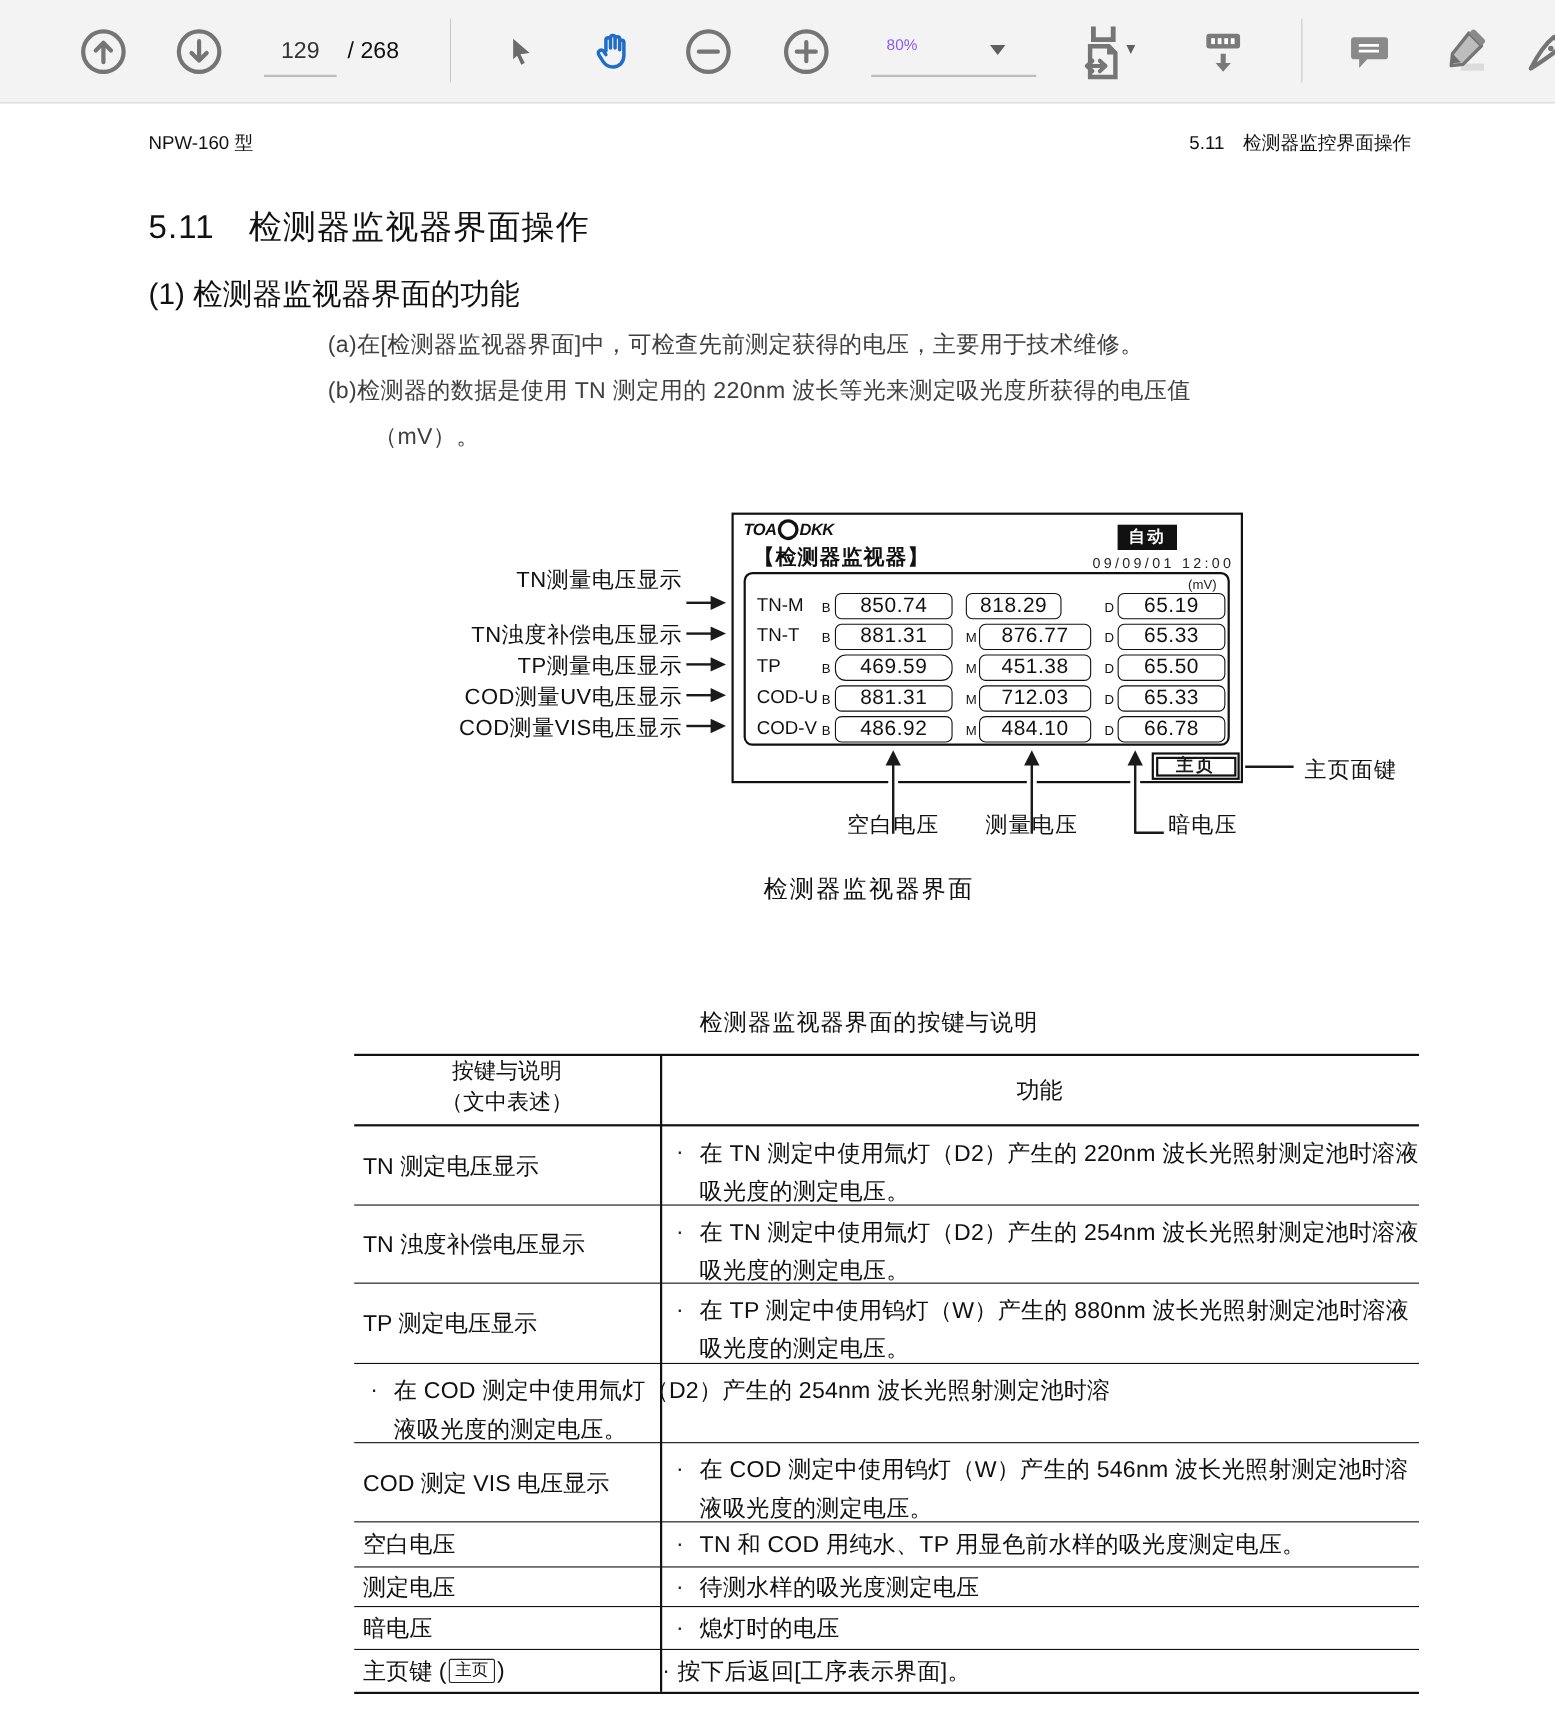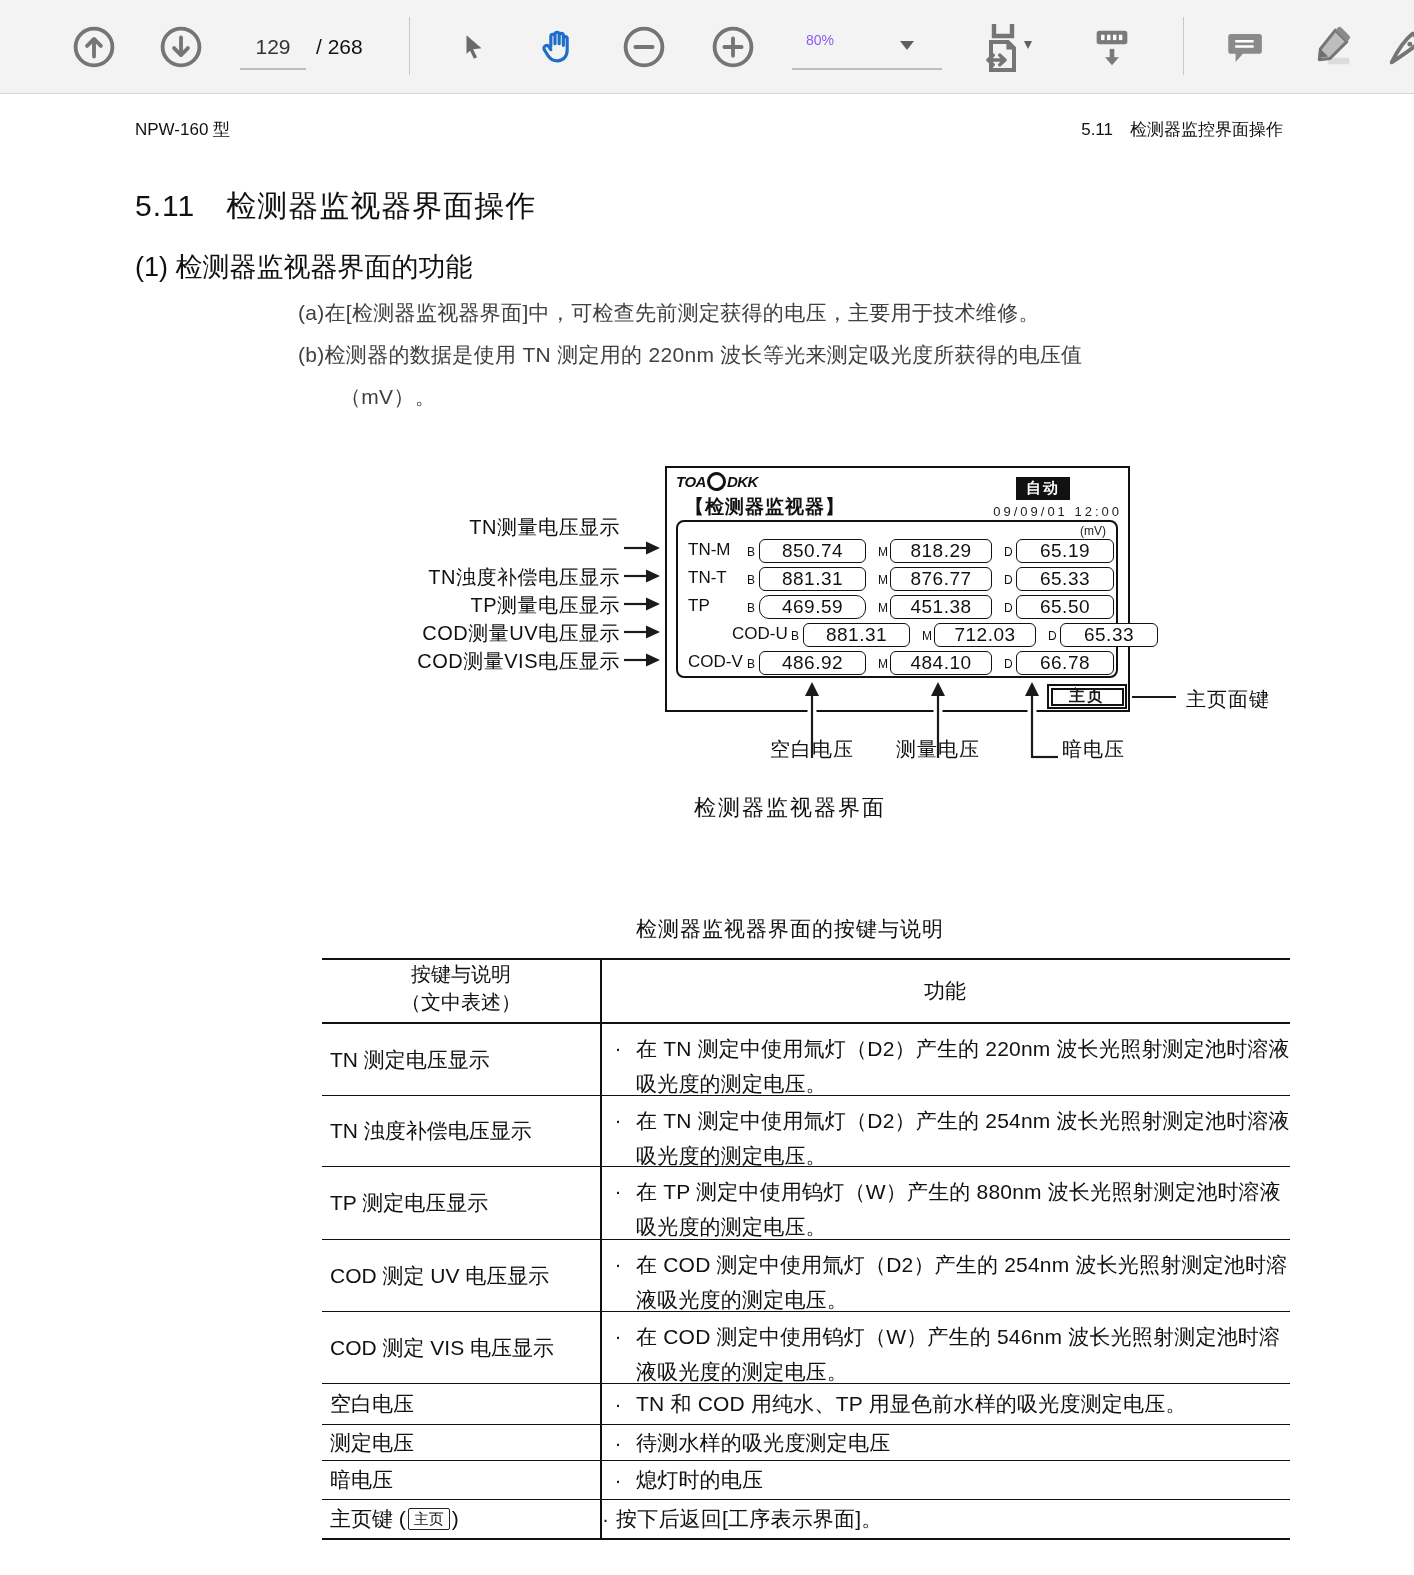--- a/index.html
+++ b/index.html
@@ -217,21 +217,21 @@
   <div class="mtime">09/09/01 12:00</div>
 
   <div class="mpanel">
     <div class="munit">(mV)</div>
 
     <div class="mrow" style="top:16px;">
       <span class="mlabel">TN-M</span>
       <span class="bmd" style="left:69px;">B</span>
       <span class="vbox" style="left:81px;width:107px;">850.74</span>
       <span class="bmd" style="left:200px;">M</span>
-      <span class="vbox" style="left:212px;width:102px;">818.29</span>
+      <span class="vbox" style="left:200px;width:87px;">818.29</span>
       <span class="bmd" style="left:326px;">D</span>
       <span class="vbox" style="left:338px;width:98px;">65.19</span>
     </div>
 
     <div class="mrow" style="top:44px;">
       <span class="mlabel">TN-T</span>
       <span class="bmd" style="left:69px;">B</span>
       <span class="vbox" style="left:81px;width:107px;">881.31</span>
       <span class="bmd" style="left:200px;">M</span>
       <span class="vbox" style="left:212px;width:102px;">876.77</span>
@@ -242,21 +242,21 @@
     <div class="mrow" style="top:72px;">
       <span class="mlabel">TP</span>
       <span class="bmd" style="left:69px;">B</span>
       <span class="vbox" style="left:81px;width:107px;border-radius:10px;">469.59</span>
       <span class="bmd" style="left:200px;">M</span>
       <span class="vbox" style="left:212px;width:102px;">451.38</span>
       <span class="bmd" style="left:326px;">D</span>
       <span class="vbox" style="left:338px;width:98px;">65.50</span>
     </div>
 
-    <div class="mrow" style="top:100px;margin-left:44px;">
+    <div class="mrow" style="top:100px;">
       <span class="mlabel">COD-U</span>
       <span class="bmd" style="left:69px;">B</span>
       <span class="vbox" style="left:81px;width:107px;">881.31</span>
       <span class="bmd" style="left:200px;">M</span>
       <span class="vbox" style="left:212px;width:102px;">712.03</span>
       <span class="bmd" style="left:326px;">D</span>
       <span class="vbox" style="left:338px;width:98px;">65.33</span>
     </div>
 
     <div class="mrow" style="top:128px;">
@@ -347,21 +347,20 @@
 
   <div class="trow padtop" style="top:207px;height:73px;">
     <div class="kcell">TP 测定电压显示</div>
     <div class="fcell">
         <span class="bullet">·</span>
         <div class="ftext">在 TP 测定中使用钨灯（W）产生的 880nm 波长光照射测定池时溶液吸光度的测定电压。</div>
       </div>
   </div>
 
   <div class="trow padtop" style="top:280px;height:72px;">
-    <div class="kcell">COD 测定 UV 电压显示</div>
     <div class="fcell">
         <span class="bullet">·</span>
         <div class="ftext">在 COD 测定中使用氚灯（D2）产生的 254nm 波长光照射测定池时溶液吸光度的测定电压。</div>
       </div>
   </div>
 
   <div class="trow padtop" style="top:352px;height:72px;">
     <div class="kcell">COD 测定 VIS 电压显示</div>
     <div class="fcell">
         <span class="bullet">·</span>

